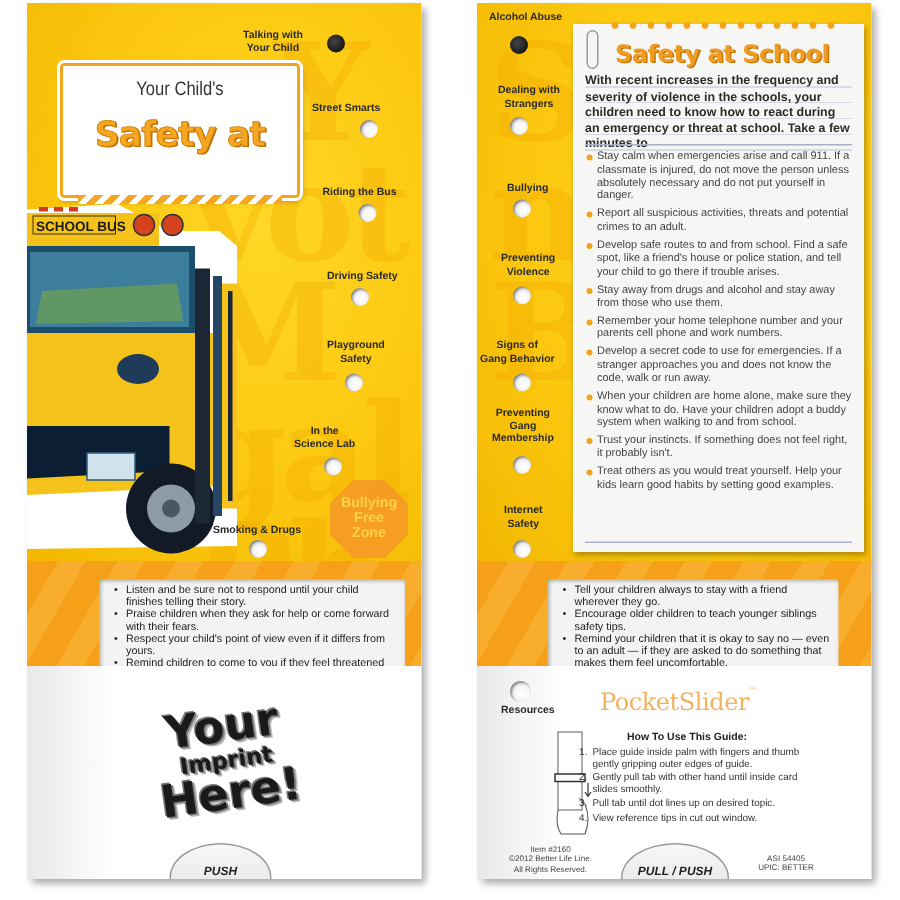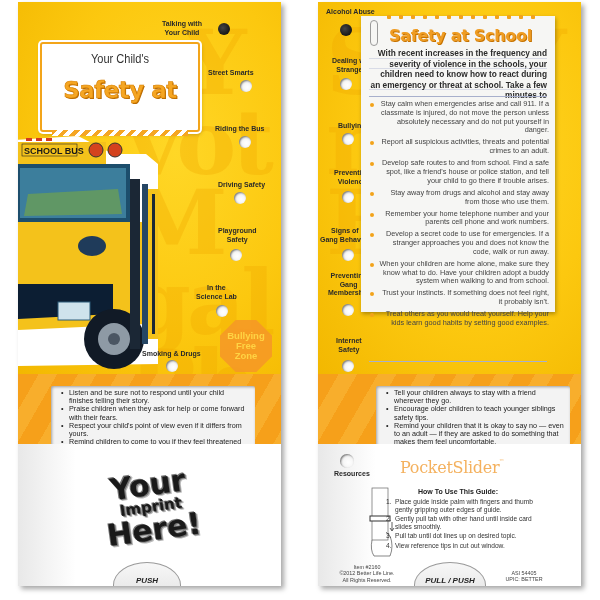--- a/index.html
+++ b/index.html
@@ -27,21 +27,21 @@
       word-break: break-all; letter-spacing: -4px; padding: 20px 0 0 110px;
       pointer-events: none;
     }
 
     
     .orange-band {
       position: absolute; left: 0; top: 372px; width: 100%; height: 70px;
       background: repeating-linear-gradient(120deg, #f6a01a 0 18px, #f8ae2c 18px 34px);
     }
     .window {
-      position: absolute; left: 33px; top: 384px; width: 204px; height: 60px;
+      position: absolute; left: 48px; top: 384px; width: 204px; height: 60px;
       background: #f3f3f3; border-radius: 2px;
       box-shadow: inset 1px 1px 3px rgba(0,0,0,0.35);
       font-size: 7.2px; color: #222; line-height: 8.2px; padding: 3px 6px 2px 10px;
     }
     .window ul { list-style: none; }
     .window li { position: relative; padding-left: 8px; }
     .window li::before { content: "•"; position: absolute; left: 0; top: 0; }
 
     .bottom-white {
       position: absolute; left: 0; top: 442px; width: 100%; height: 142px;
@@ -110,24 +110,23 @@
     .pull-tab {
       position: absolute; bottom: -22px; width: 68px; height: 46px; border-radius: 50%;
       background: linear-gradient(180deg, #f7f7f7 0%, #e0e0e0 100%);
       border: 1px solid #9a9a9a;
       text-align: center; font-size: 8px; font-style: italic; font-weight: bold; color: #222;
       padding-top: 13px;
     }
 
     
     .note {
-      position: absolute; left: 43px; top: 14px; width: 194px; height: 296px;
+      position: absolute; left: 64px; top: 14px; width: 194px; height: 352px;
       background: #f6f6f4;
       box-shadow: 1px 2px 4px rgba(0,0,0,0.3);
-      text-align: right;
     }
     .note .rings {
       position: absolute; left: 22px; top: -3px; width: 160px; height: 8px;
       background: radial-gradient(circle, #f2a31a 0 2px, transparent 2.5px) 0 0 / 12px 8px repeat-x;
     }
     .note-title {
       position: absolute; left: 28px; top: 10px; font-family: "DejaVu Sans", sans-serif;
       font-weight: bold; font-size: 16px; color: #ef9c22; letter-spacing: -0.3px;
       text-shadow: 1px 1px 0 #c67300;
     }
@@ -322,21 +321,21 @@
       <li>Remember your home telephone number and your parents cell phone and work numbers.</li>
       <li>Develop a secret code to use for emergencies. If a stranger approaches you and does not know the code, walk or run away.</li>
       <li>When your children are home alone, make sure they know what to do. Have your children adopt a buddy system when walking to and from school.</li>
       <li>Trust your instincts. If something does not feel right, it probably isn't.</li>
       <li>Treat others as you would treat yourself. Help your kids learn good habits by setting good examples.</li>
     </ul>
     <hr class="rule" style="top:345px;">
   </div>
 
   <div class="orange-band"></div>
-  <div class="window" style="left:58px;width:194px;">
+  <div class="window" style="left:47px;width:194px;">
     <ul>
       <li>Tell your children always to stay with a friend wherever they go.</li>
       <li>Encourage older children to teach younger siblings safety tips.</li>
       <li>Remind your children that it is okay to say no — even to an adult — if they are asked to do something that makes them feel uncomfortable.</li>
       <li>Learn about your child's teachers, coaches, friends, etc.</li>
     </ul>
   </div>
 
   <div class="bottom-white"></div>
 

